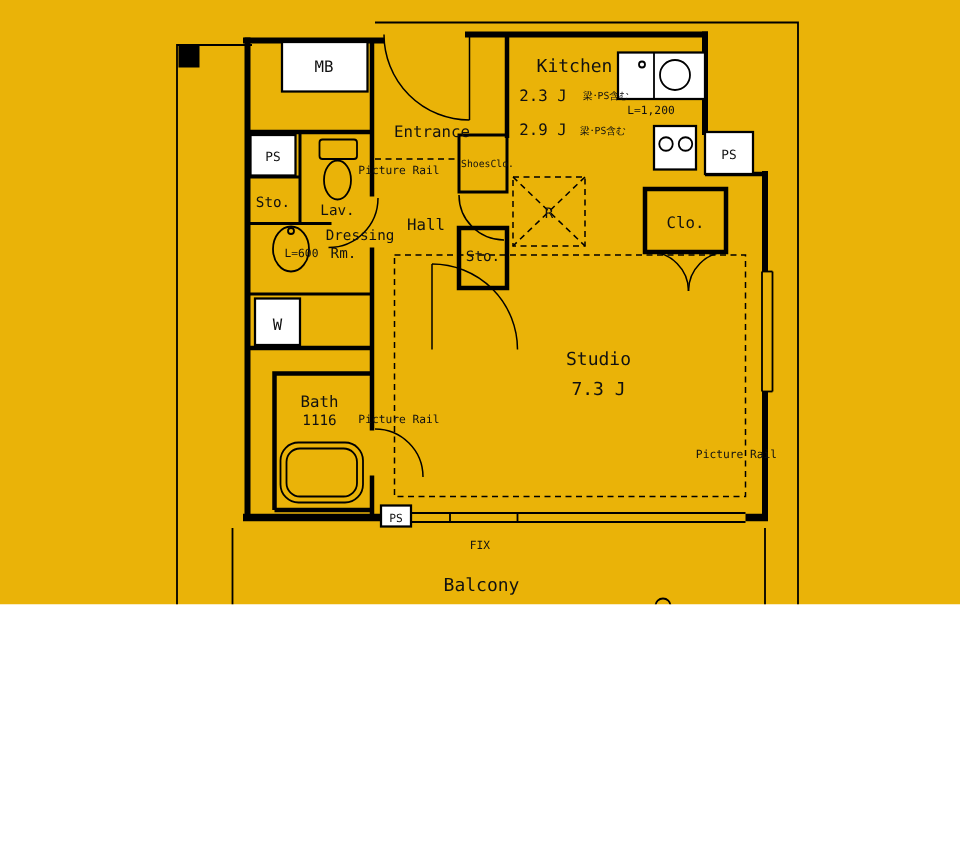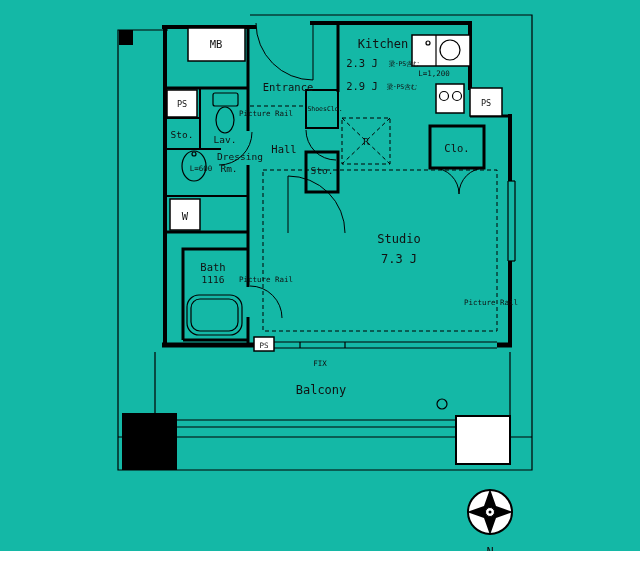--- a/index.html
+++ b/index.html
@@ -1,16 +1,16 @@
 <!DOCTYPE html>
 <html><head>
 <meta charset="utf-8">
 <style>
   html,body{margin:0;padding:0;background:#ffffff;}
-  .canvas{position:relative;width:640px;height:551px;background:#14b8a6;overflow:hidden;text-decoration:underline;}
+  .canvas{position:relative;width:640px;height:403px;background:#eab308;overflow:hidden;text-decoration:underline;}
   svg{position:absolute;left:0;top:0;}
   svg text{
     font-family:"DejaVu Sans Mono","Liberation Mono",monospace;
     fill:#111;
     text-anchor:middle;
   }
   .s6{font-size:6.5px;}
   .s7{font-size:7.5px;}
   .s8{font-size:8.5px;}
   .s9{font-size:9.5px;}

